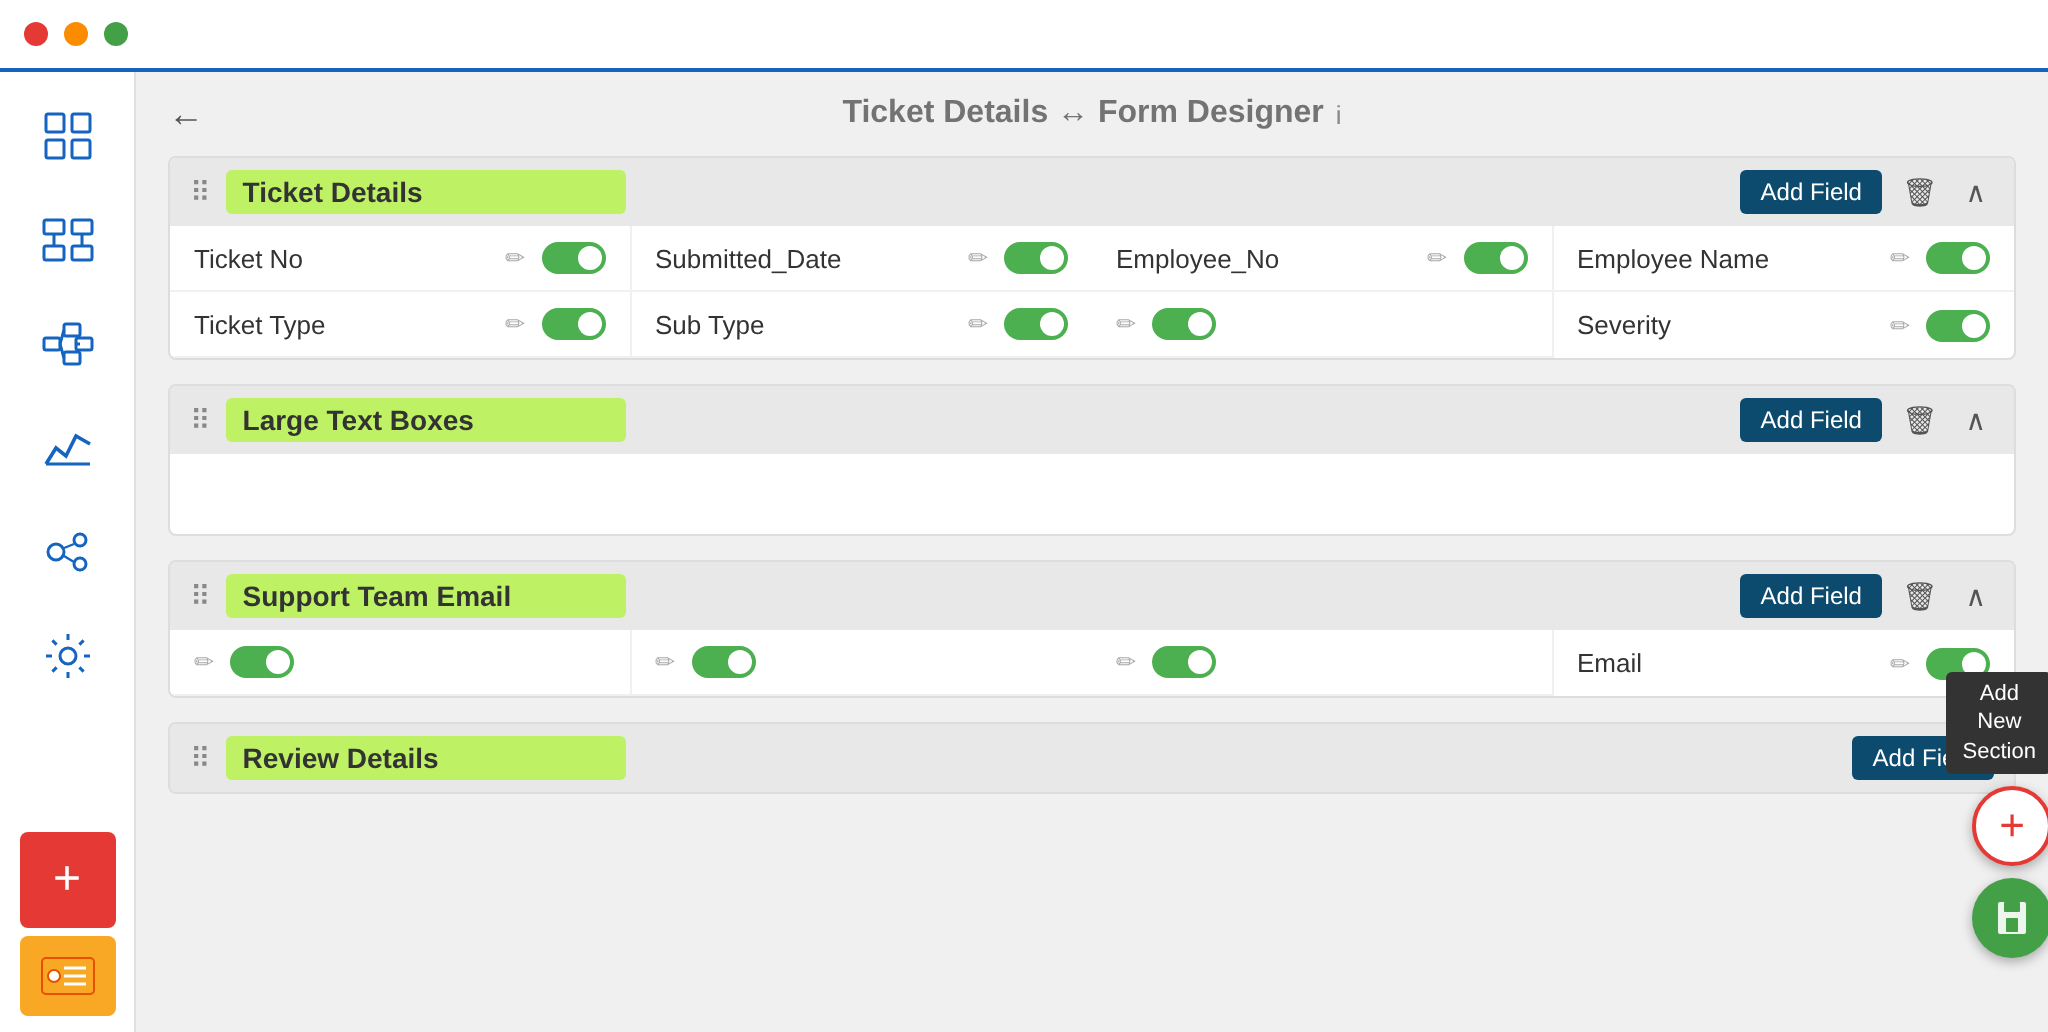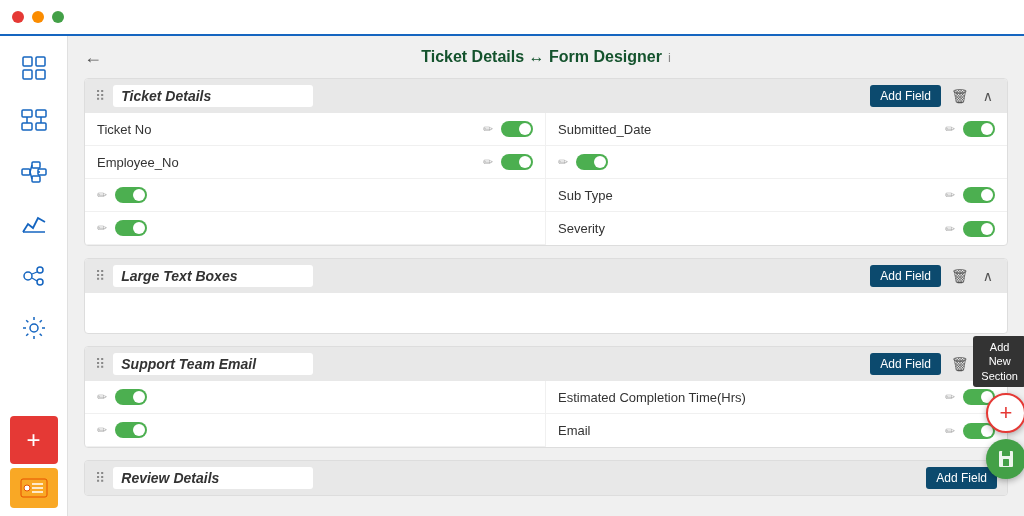--- a/index.html
+++ b/index.html
@@ -94,21 +94,21 @@
       position: absolute;
       left: 0;
       color: #555;
       font-size: 18px;
       cursor: pointer;
       background: none;
       border: none;
     }
 
     .page-title {
-      color: #14532d;
+      color: #737373;
       font-size: 16px;
       font-weight: 600;
     }
 
     .page-title-info {
       color: #888;
       font-size: 13px;
       margin-left: 6px;
     }
 
@@ -136,25 +136,24 @@
 
     .grid-icon {
       color: #888;
       font-size: 14px;
     }
 
     .section-title {
       font-size: 14px;
       font-weight: 600;
       color: #333;
-      background: #ffffff;
+      background: #bef264;
       padding: 3px 8px;
       border-radius: 3px;
       min-width: 200px;
-      font-style: italic;
     }
 
     .section-actions {
       display: flex;
       align-items: center;
       gap: 6px;
     }
 
     .add-field-btn {
       background: #0c4a6e;
@@ -170,21 +169,21 @@
       background: none;
       border: none;
       cursor: pointer;
       color: #555;
       font-size: 14px;
       padding: 2px 4px;
     }
 
     .fields-grid {
       display: grid;
-      grid-template-columns: 1fr 1fr;
+      grid-template-columns: 1fr 1fr 1fr 1fr;
       gap: 0;
     }
 
     .field-row {
       display: flex;
       align-items: center;
       padding: 8px 12px;
       border-bottom: 1px solid #f0f0f0;
       gap: 8px;
     }
@@ -377,24 +376,26 @@
           <span class="field-name">Submitted_Date</span>
           <span class="field-edit-icon">✏</span>
           <span class="toggle"></span>
         </div>
         <div class="field-row">
           <span class="field-name">Employee_No</span>
           <span class="field-edit-icon">✏</span>
           <span class="toggle"></span>
         </div>
         <div class="field-row">
-          <span class="field-edit-icon">✏</span>
-          <span class="toggle"></span>
-        </div>
-        <div class="field-row">
+          <span class="field-name">Employee Name</span>
+          <span class="field-edit-icon">✏</span>
+          <span class="toggle"></span>
+        </div>
+        <div class="field-row">
+          <span class="field-name">Ticket Type</span>
           <span class="field-edit-icon">✏</span>
           <span class="toggle"></span>
         </div>
         <div class="field-row">
           <span class="field-name">Sub Type</span>
           <span class="field-edit-icon">✏</span>
           <span class="toggle"></span>
         </div>
         <div class="field-row">
           <span class="field-edit-icon">✏</span>
@@ -434,21 +435,20 @@
           <button class="icon-btn">🗑</button>
           <button class="icon-btn">∧</button>
         </div>
       </div>
       <div class="fields-grid">
         <div class="field-row">
           <span class="field-edit-icon">✏</span>
           <span class="toggle"></span>
         </div>
         <div class="field-row">
-          <span class="field-name">Estimated Completion Time(Hrs)</span>
           <span class="field-edit-icon">✏</span>
           <span class="toggle"></span>
         </div>
         <div class="field-row">
           <span class="field-edit-icon">✏</span>
           <span class="toggle"></span>
         </div>
         <div class="field-row">
           <span class="field-name">Email</span>
           <span class="field-edit-icon">✏</span>

